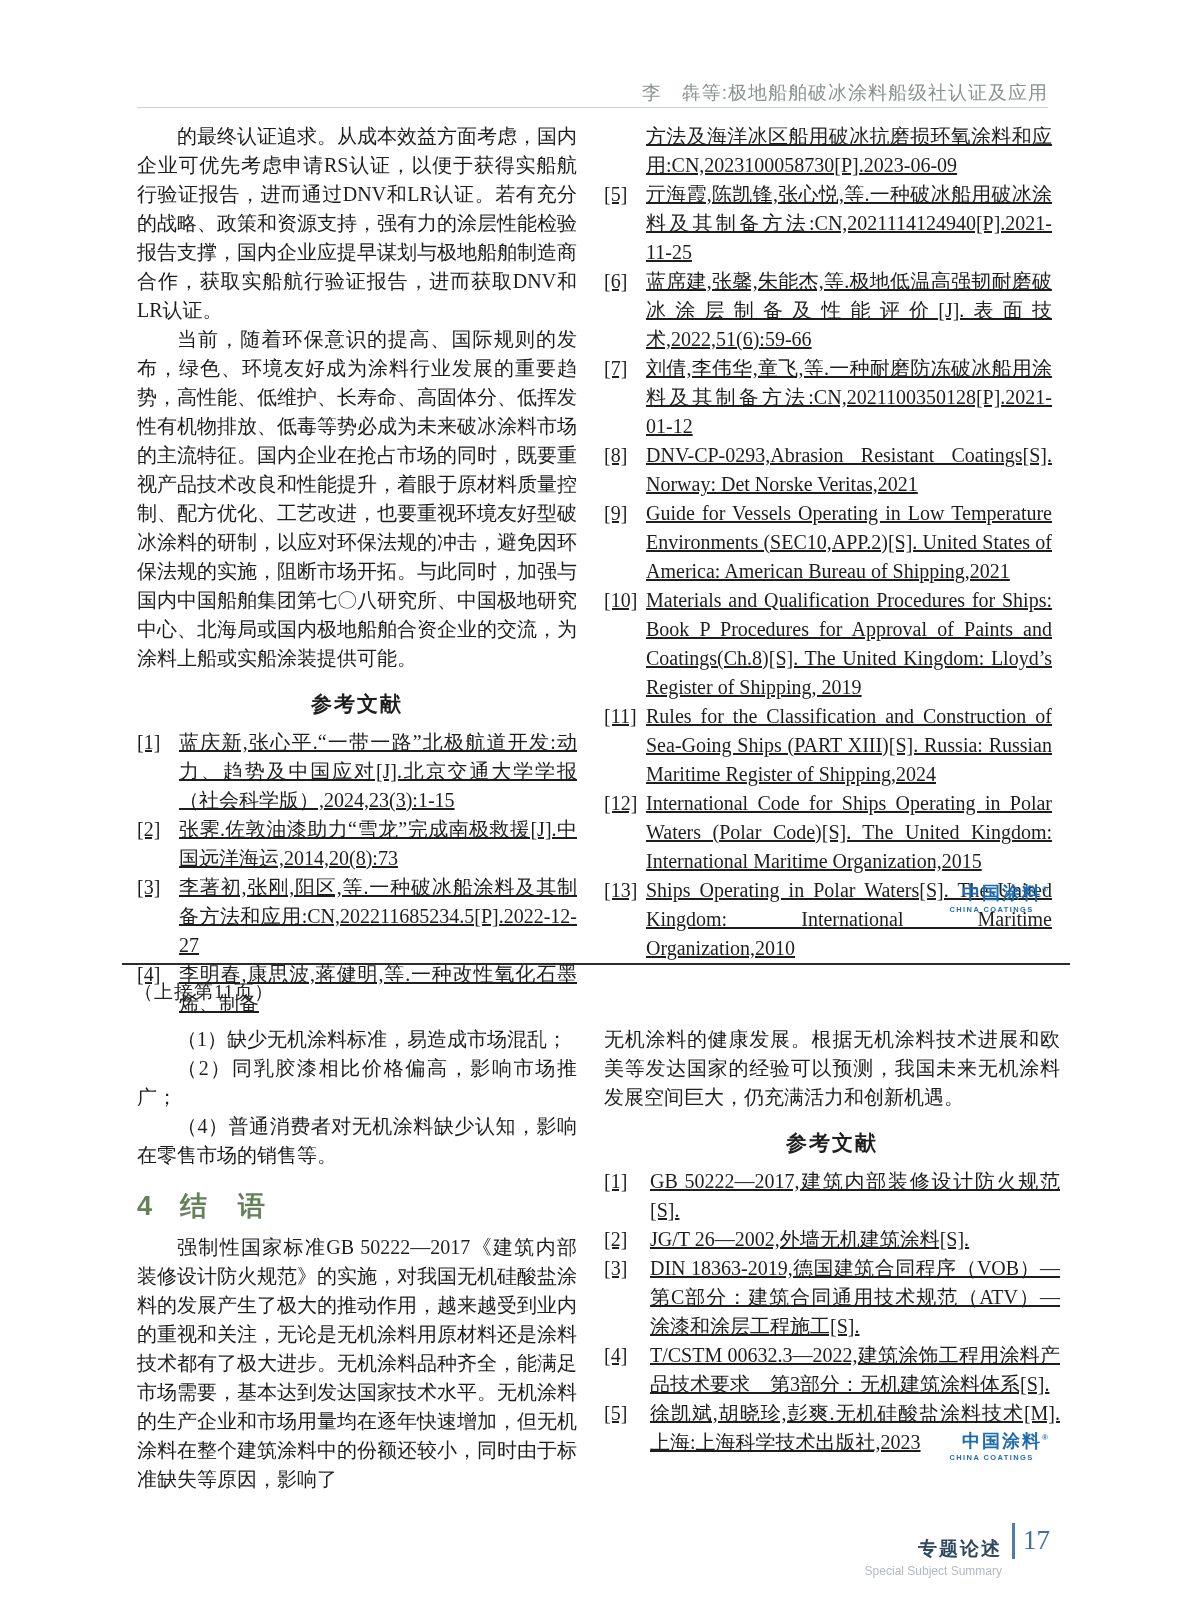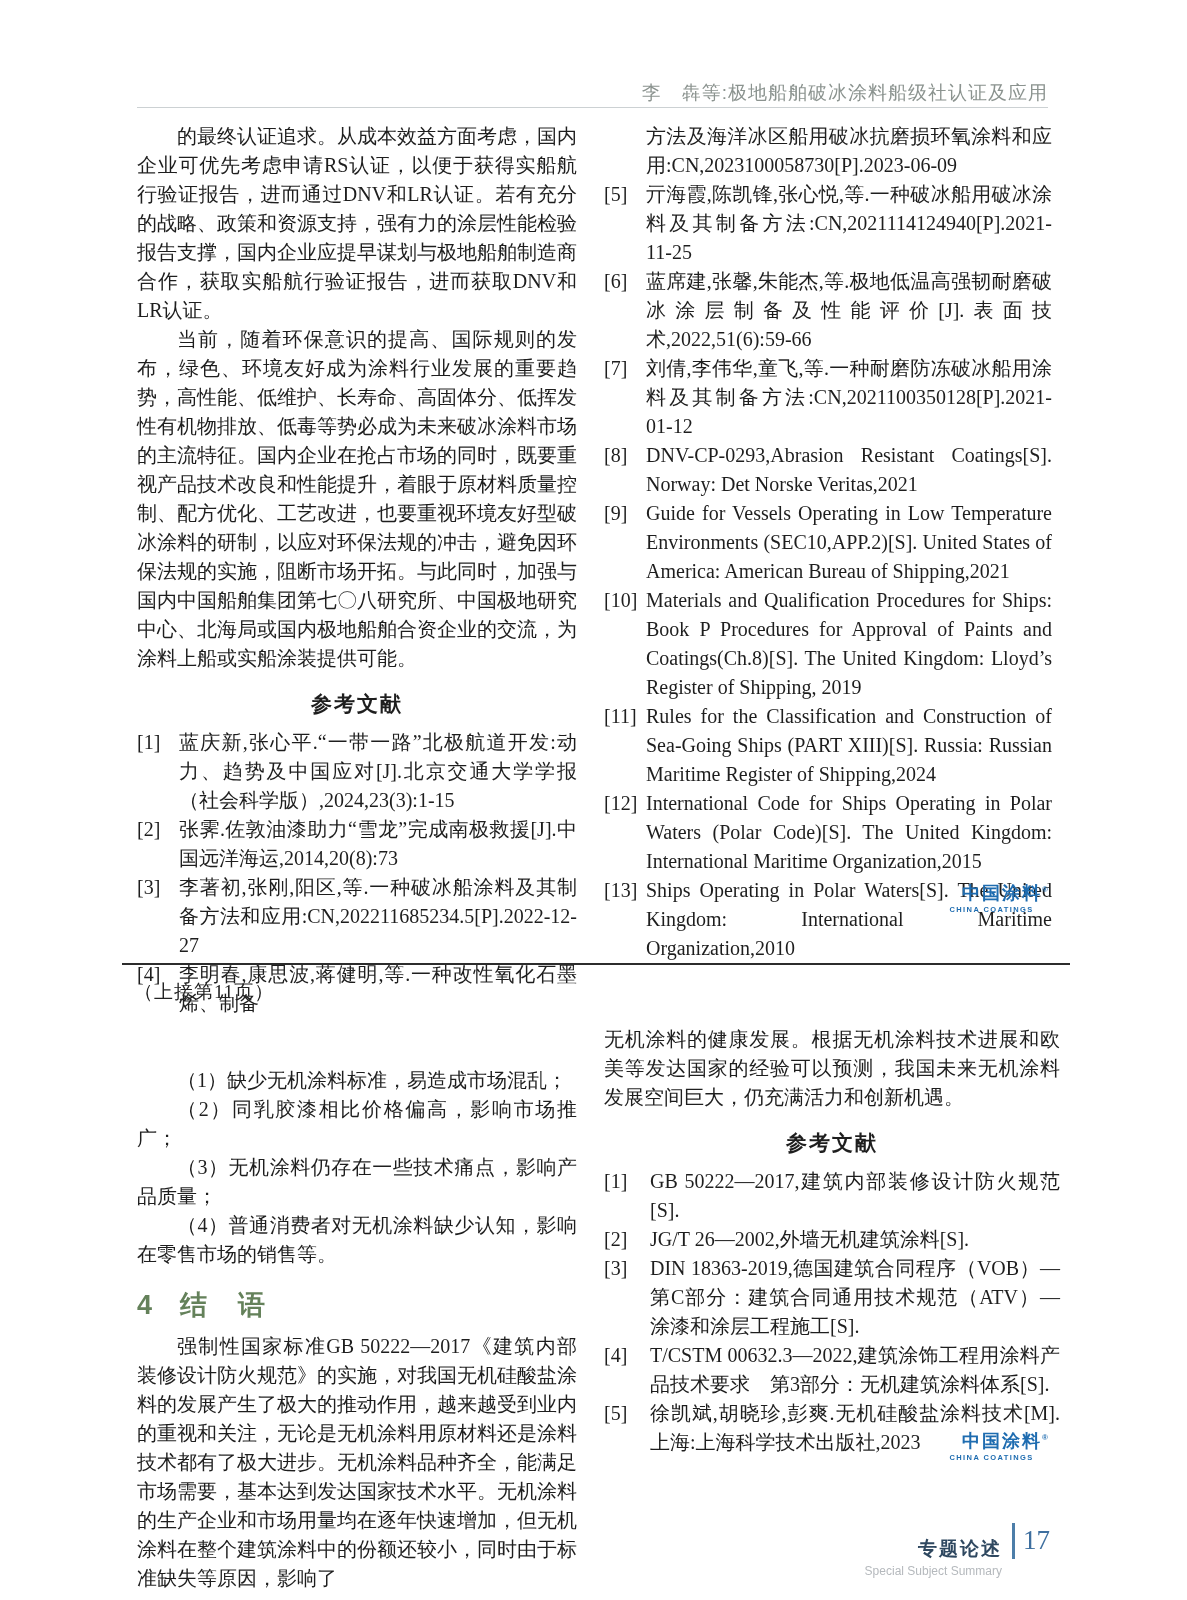--- a/index.html
+++ b/index.html
@@ -13,32 +13,32 @@
     position:absolute; top:80px; right:139px;
     font-family:"Liberation Sans","DejaVu Sans",sans-serif;
     font-size:19px; color:#8b938f; letter-spacing:1px; white-space:nowrap;
   }
   .head-rule { position:absolute; top:107px; left:137px; right:139px; height:1px; background:#ccd1d3; }
 
   
   .col { position:absolute; font-size:20px; line-height:29px; text-align:justify; }
   .s1-left  { top:122px; left:137px;  width:440px; }
   .s1-right { top:122px; left:604px;  width:448px; }
-  .s2-left  { top:1025px; left:137px; width:440px;margin-top:41px; }
+  .s2-left  { top:1025px; left:137px; width:440px; }
   .s2-right { top:1025px; left:604px; width:456px; }
 
   p.body-para { margin:0; text-indent:2em; }
   p.noindent  { text-indent:0; }
 
   .ref-heading {
     font-family:"Liberation Sans","DejaVu Sans",sans-serif;
     font-weight:bold; text-align:center; font-size:21px;
     margin:16px 0 10px 0; letter-spacing:2px; text-indent:0;
   }
-  .ref { display:flex; }
+  .ref { display:flex;text-decoration:underline; }
   .ref .num { flex:0 0 42px; }
   .s2-right .ref .num { flex:0 0 46px; }
   .ref .txt { flex:1; text-align:justify; }
 
   
   .logo {
     position:absolute; right:137px; text-align:center; color:#1e6cb0;
     font-family:"Liberation Sans","DejaVu Sans",sans-serif; line-height:1.1;
   }
   .logo1 { top:884px; }
@@ -153,21 +153,20 @@
     <div class="cn"><span>中国涂料</span><sup>®</sup></div>
     <div class="en">CHINA COATINGS</div>
   </div>
 
   <div class="mid-rule"></div>
   <div class="cont-note">（上接第11页）</div>
 
   <div class="col s2-left">
     <p class="body-para">（1）缺少无机涂料标准，易造成市场混乱；</p>
     <p class="body-para">（2）同乳胶漆相比价格偏高，影响市场推广；</p>
-    <p class="body-para">（3）无机涂料仍存在一些技术痛点，影响产品质量；</p>
     <p class="body-para">（4）普通消费者对无机涂料缺少认知，影响在零售市场的销售等。</p>
     <div class="sec-heading">
       <span class="sec-num">4</span><span class="sec-title">结　语</span>
     </div>
     <p class="body-para">强制性国家标准GB 50222—2017《建筑内部装修设计防火规范》的实施，对我国无机硅酸盐涂料的发展产生了极大的推动作用，越来越受到业内的重视和关注，无论是无机涂料用原材料还是涂料技术都有了极大进步。无机涂料品种齐全，能满足市场需要，基本达到发达国家技术水平。无机涂料的生产企业和市场用量均在逐年快速增加，但无机涂料在整个建筑涂料中的份额还较小，同时由于标准缺失等原因，影响了</p>
   </div>
 
   <div class="col s2-right">
     <p class="body-para noindent">无机涂料的健康发展。根据无机涂料技术进展和欧美等发达国家的经验可以预测，我国未来无机涂料发展空间巨大，仍充满活力和创新机遇。</p>
     <div class="ref-heading">参考文献</div>

